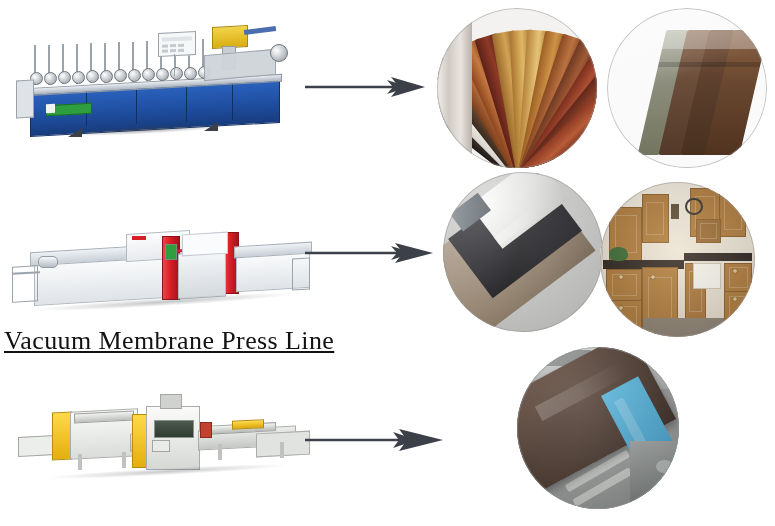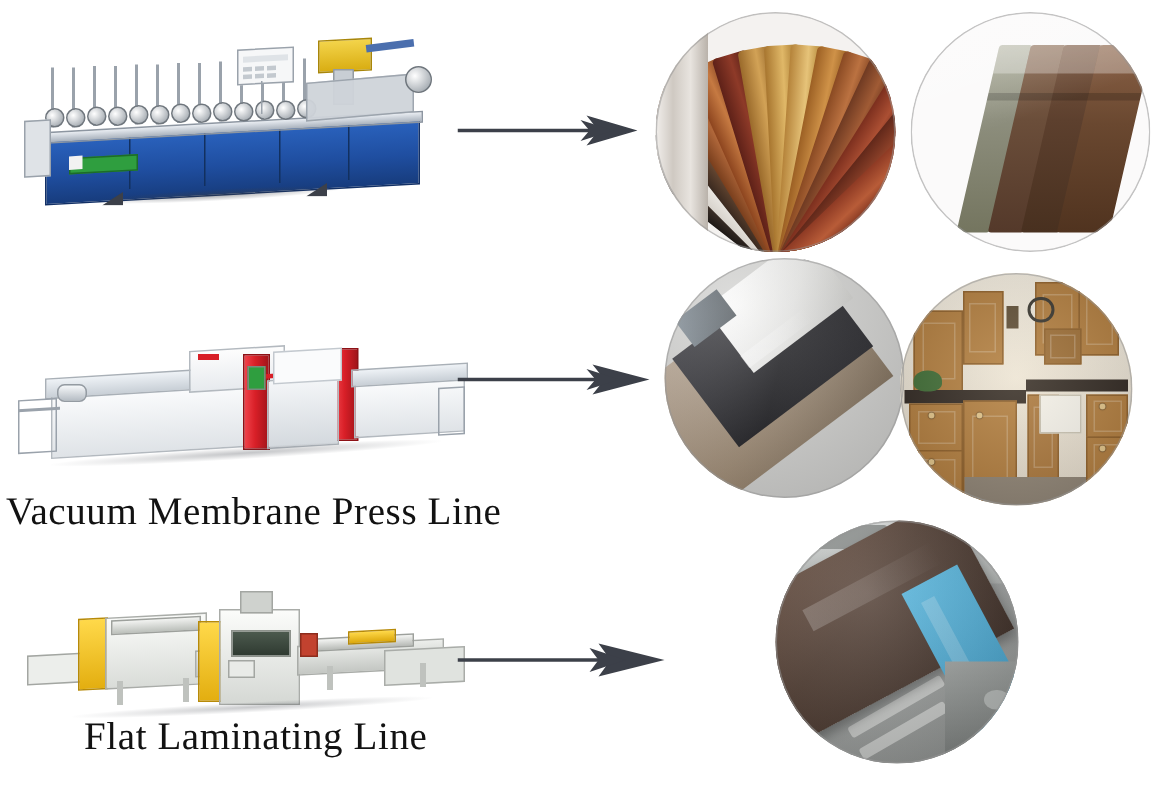--- a/index.html
+++ b/index.html
@@ -242,21 +242,21 @@
     <div class="mbox" style="left:178px;top:33px;width:44px;height:20px;background:#fafbfc;border:1px solid #c3c9cf;transform:skewY(-3.5deg);"></div>
 
     <div class="mbox" style="left:8px;top:66px;width:24px;height:34px;border:1.5px solid #9aa2ab;transform:skewY(-3.5deg);"></div>
     <div class="mbox" style="left:8px;top:72px;width:28px;height:2px;background:#9aa2ab;transform:skewY(-3.5deg);"></div>
 
     <div class="mbox" style="left:288px;top:58px;width:16px;height:30px;border:1.5px solid #9aa2ab;transform:skewY(-3.5deg);"></div>
 
     <div class="mbox" style="left:30px;top:98px;width:260px;height:8px;background:radial-gradient(ellipse at center,rgba(60,64,72,.30),rgba(255,255,255,0) 72%);transform:skewY(-3.5deg);"></div>
   </div>
 
-  <div class="label" style="left:4px;top:328px;">Vacuum Membrane Press Line</div>
+  <div class="label" style="left:4px;top:328px;text-decoration:underline;">Vacuum Membrane Press Line</div>
 
   <svg class="arrow" style="left:305px;top:238px;" width="130" height="30" viewBox="0 0 130 30">
     <line x1="0" y1="15" x2="96" y2="15" stroke="#3c4049" stroke-width="2.4"></line>
     <path d="M128 15 L90 5 L98 15 L90 25 Z" fill="#3c4049"></path>
     <path d="M108 15 L86 8 L92 15 L86 22 Z" fill="#3c4049"></path>
   </svg>
 
   <div class="medallion" style="left:443px;top:172px;width:160px;height:160px;">
     <div class="med-inner gp-bg">
       <div class="panel-d" style="left:-8%;top:24%;width:95%;height:60%;background:linear-gradient(160deg,#b6a491,#9a866f 60%,#7e6d59);transform:rotate(-37deg);"></div>
@@ -332,21 +332,20 @@
     <div class="mbox" style="left:182px;top:34px;width:10px;height:14px;background:#c2422f;border:1px solid #8d2c1d;"></div>
     <div class="mbox" style="left:238px;top:44px;width:52px;height:22px;background:#e0e3df;border:1px solid #a9aca8;transform:skewY(-3deg);"></div>
 
     <div class="mbox" style="left:60px;top:66px;width:4px;height:16px;background:#bfc2be;"></div>
     <div class="mbox" style="left:104px;top:64px;width:4px;height:16px;background:#bfc2be;"></div>
     <div class="mbox" style="left:200px;top:56px;width:4px;height:16px;background:#bfc2be;"></div>
     <div class="mbox" style="left:262px;top:54px;width:4px;height:16px;background:#bfc2be;"></div>
     <div class="mbox" style="left:30px;top:80px;width:240px;height:7px;background:radial-gradient(ellipse at center,rgba(60,64,72,.28),rgba(255,255,255,0) 72%);transform:skewY(-3deg);"></div>
   </div>
 
-  <div class="label" style="left:56px;top:478px;">Flat Laminating Line</div>
 
   <svg class="arrow" style="left:305px;top:425px;" width="140" height="30" viewBox="0 0 140 30">
     <line x1="0" y1="15" x2="100" y2="15" stroke="#3c4049" stroke-width="2.4"></line>
     <path d="M138 15 L94 4 L102 15 L94 26 Z" fill="#3c4049"></path>
     <path d="M112 15 L88 7 L94 15 L88 23 Z" fill="#3c4049"></path>
   </svg>
 
   <div class="medallion" style="left:517px;top:347px;width:162px;height:162px;">
     <div class="med-inner fl-bg">
       <div style="position:absolute;inset:0;background:linear-gradient(155deg,#c2c5c4 0%,#a6a9a8 35%,#8e918f 100%);"></div>

